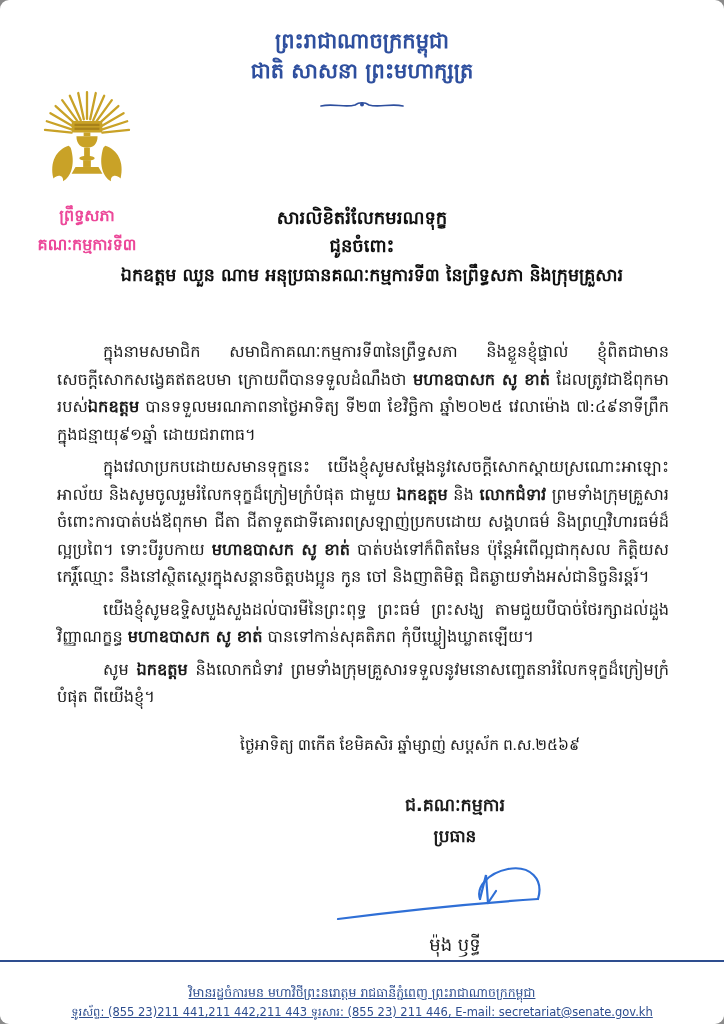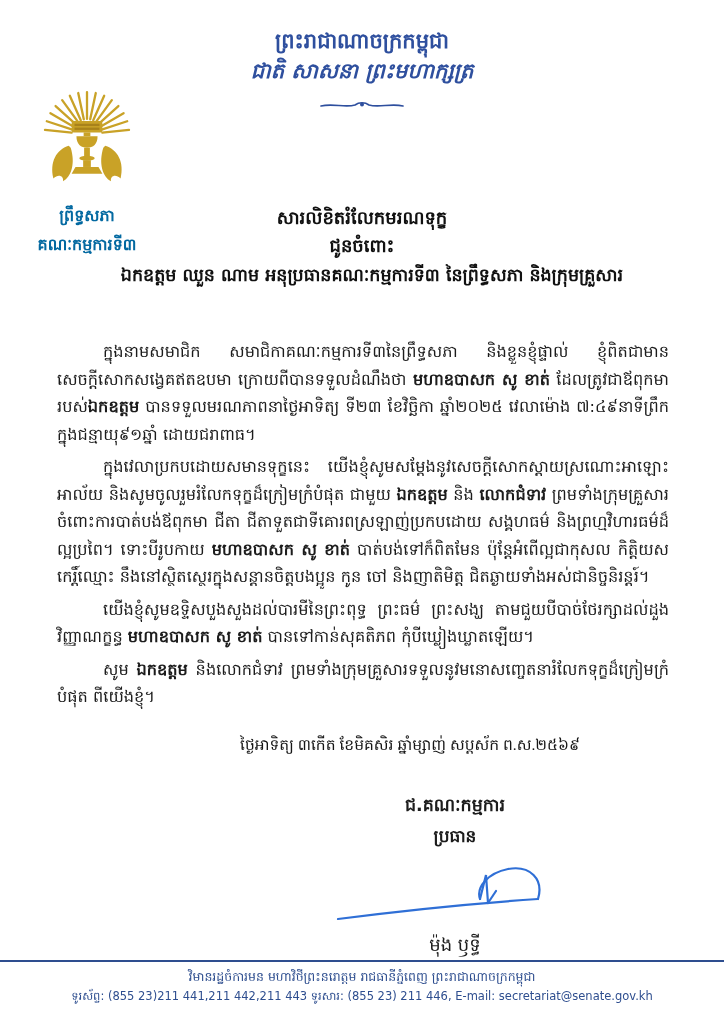--- a/index.html
+++ b/index.html
@@ -4,31 +4,32 @@
 <style>
   html,body{margin:0;padding:0;background:#8a8a8a;}
   .page{
     position:relative;
     width:724px;height:1024px;
     margin:0 auto;
     background:#ffffff;
     font-family:"DejaVu Sans","Liberation Sans",sans-serif;
     color:#1c1c1c;
     overflow:hidden;
+    border-radius:9px;
   }
   .b{font-weight:700;}
   
   .royal-header{position:absolute;top:26px;left:0;width:100%;text-align:center;
     color:#2e4f9e;font-weight:700;line-height:1.45;}
   .royal-header .l1{font-size:21px;}
-  .royal-header .l2{font-size:21px;font-style:italic;}
+  .royal-header .l2{font-size:21px;}
   .flourish{position:absolute;top:96px;left:0;width:100%;text-align:center;}
   
   .emblem-wrap{position:absolute;top:90px;left:12px;width:150px;text-align:center;}
-  .emblem-caption{color:#0369a1;font-weight:700;font-size:16px;line-height:1.8;margin-top:4px;}
+  .emblem-caption{color:#ec4899;font-weight:700;font-size:16px;line-height:1.8;margin-top:4px;}
   
   .title-block{position:absolute;top:204px;left:0;width:100%;text-align:center;
     font-weight:700;color:#111;line-height:1.55;}
   .title-block .t1{font-size:18px;text-align:center;}
   .title-block .t2{font-size:18px;}
   .title-block .t3{font-size:17.5px;margin-top:2px;padding-left:20px;}
   
   .salutation{position:absolute;top:310px;left:57px;width:612px;font-size:16.5px;}
   .body-text{position:absolute;top:338px;left:57px;width:612px;
     font-size:16.2px;line-height:27.5px;text-align:justify;}
@@ -37,21 +38,21 @@
   .dateline{position:absolute;top:731px;left:150px;width:520px;text-align:center;
     font-size:15.5px;line-height:1.75;color:#161616;font-family:Liberation Serif, serif;}
   
   .sig-block{position:absolute;top:789px;left:295px;width:320px;text-align:center;}
   .sig-behalf{font-weight:700;font-size:17.5px;line-height:1.9;}
   .sig-role{font-weight:700;font-size:17px;line-height:1.7;}
   .sig-art{margin:2px 0 0 0;}
   .sig-name{font-weight:400;font-size:18px;margin-top:2px;}
   
   .footer{position:absolute;top:960px;left:0;width:100%;
-    border-top:2px solid #2e4e8f;color:#2e4e8f;text-align:center;padding-top:5px;}
+    border-top:2px solid #2e4e8f;color:#2e4e8f;text-align:center;padding-top:21px;text-decoration:underline;}
   .footer .f1{font-size:12.5px;line-height:1.6;}
   .footer .f2{font-size:11.5px;line-height:1.6;}
 </style>
 </head>
 <body>
 
 <div class="page">
 
   <div class="royal-header">
     <div class="l1">ព្រះរាជាណាចក្រកម្ពុជា</div>

